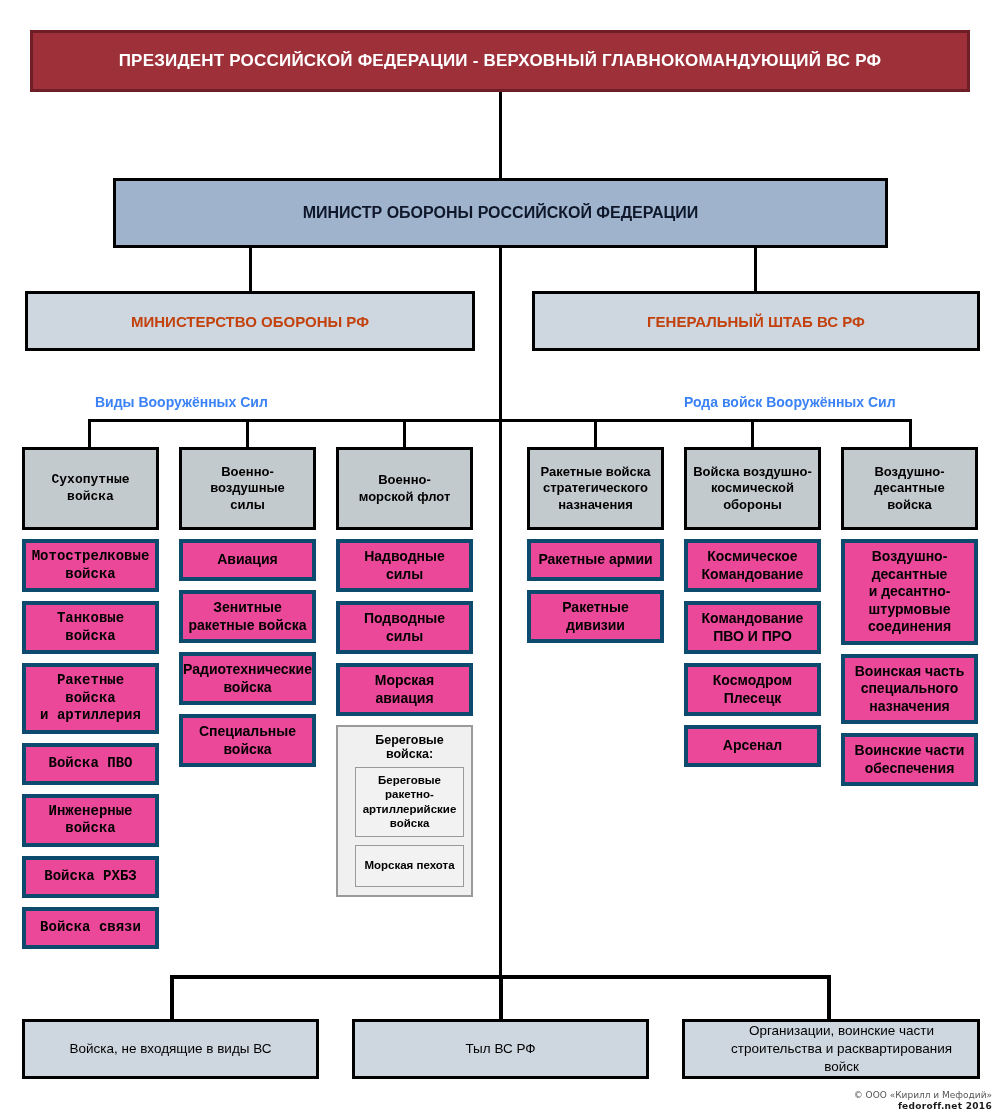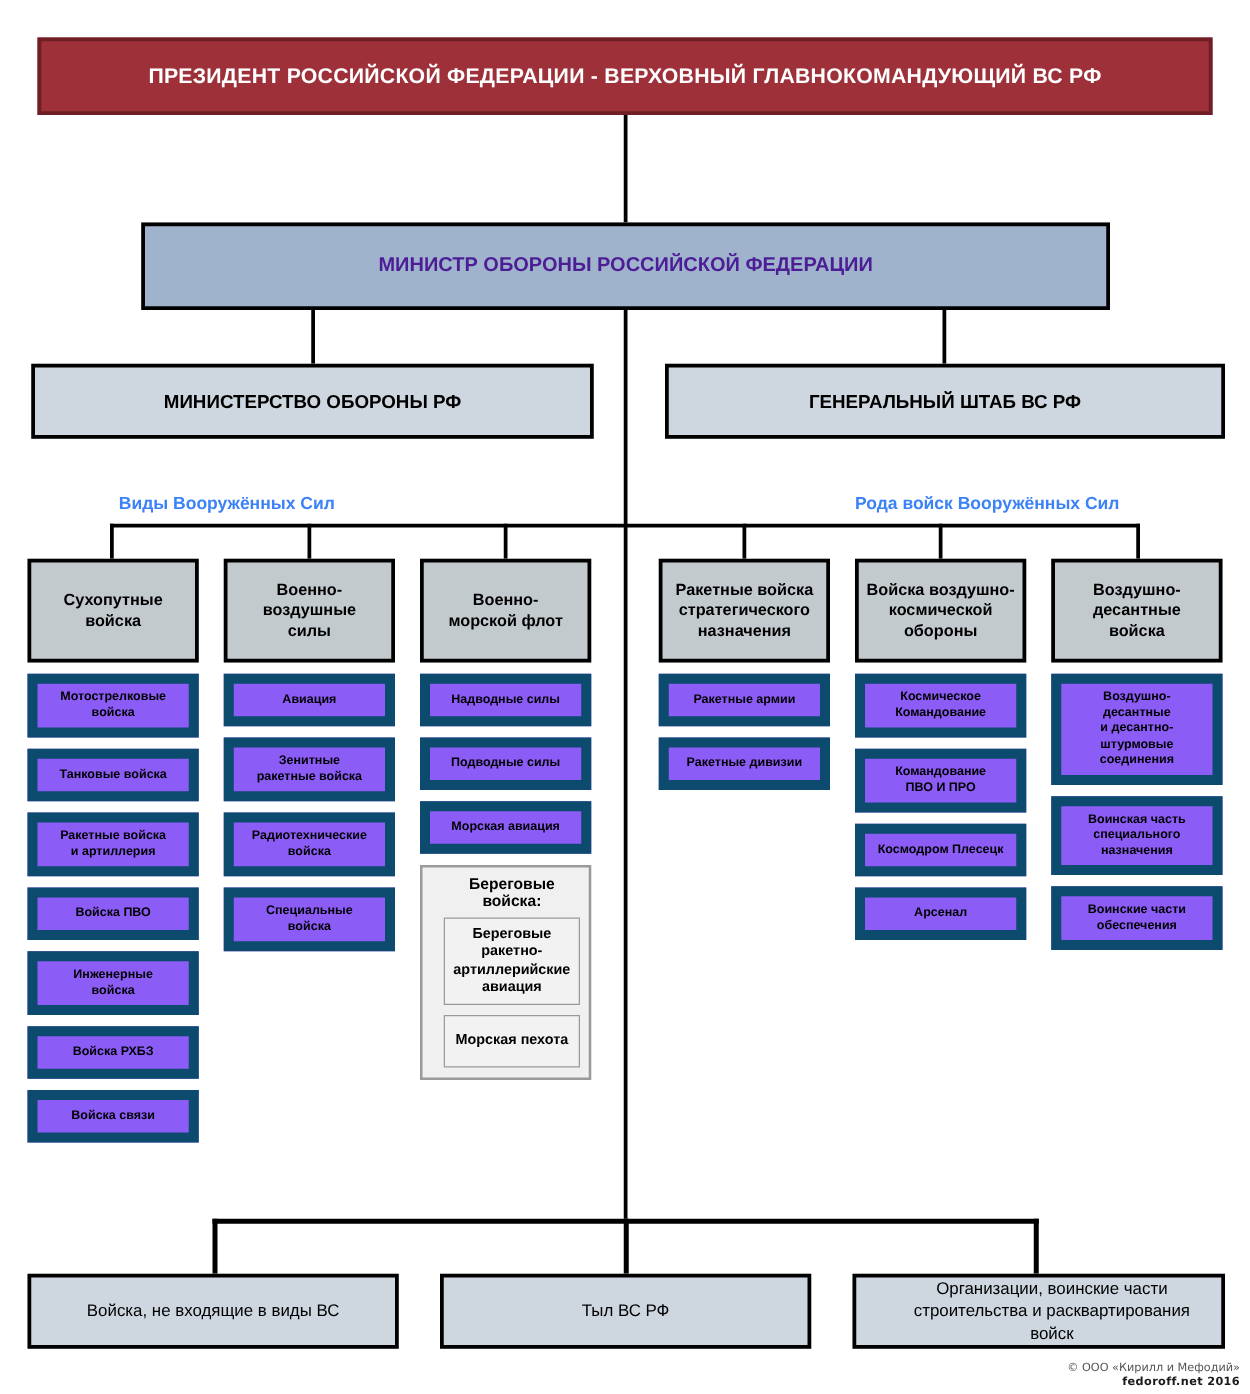--- a/index.html
+++ b/index.html
@@ -54,39 +54,39 @@
     top: 178px;
     width: 775px;
     height: 70px;
     background: #9fb4cc;
     border: 3px solid #000000;
     box-sizing: border-box;
     display: flex;
     align-items: center;
     justify-content: center;
     text-align: center;
-    color: #4c1d95;
+    color: #0f172a;
     font-weight: bold;
     font-size: 16px;
     padding: 0 10px;
   }
 
   
   .box-tier3 {
     position: absolute;
     top: 291px;
     height: 60px;
     background: #ced7e0;
     border: 3px solid #000000;
     box-sizing: border-box;
     display: flex;
     align-items: center;
     justify-content: center;
     text-align: center;
-    color: #000000;
+    color: #c2410c;
     font-weight: bold;
     font-size: 15px;
     padding: 0 8px;
   }
   #box-ministry  { left: 25px;  width: 450px; }
   #box-genstaff  { left: 532px; width: 448px; }
 
   
   .section-heading {
     position: absolute;
@@ -98,21 +98,21 @@
   }
   #heading-vidy { left: 95px; }
   #heading-roda { left: 648px; padding-left: 36px; }
 
   
   .branch-col {
     position: absolute;
     top: 447px;
     width: 137px;
   }
-  #col-0 { left: 22px;  }
+  #col-0 { left: 22px; font-family: Liberation Mono, monospace;  }
   #col-1 { left: 179px; }
   #col-2 { left: 336px; }
   #col-3 { left: 527px; }
   #col-4 { left: 684px; }
   #col-5 { left: 841px; }
 
   .branch-head {
     height: 83px;
     background: #c3cace;
     border: 3px solid #000000;
@@ -124,29 +124,29 @@
     font-weight: bold;
     font-size: 13px;
     line-height: 1.25;
     padding: 0 5px;
     white-space: pre-line;
   }
 
   .sub-item {
     margin-top: 9px;
     min-height: 42px;
-    background: #8b5cf6;
-    border: 8px solid #0c4a6e;
-    box-sizing: border-box;
-    display: flex;
-    align-items: center;
-    justify-content: center;
-    text-align: center;
-    font-weight: bold;
-    font-size: 10px;
+    background: #ec4899;
+    border: 4px solid #0c4a6e;
+    box-sizing: border-box;
+    display: flex;
+    align-items: center;
+    justify-content: center;
+    text-align: center;
+    font-weight: bold;
+    font-size: 14px;
     line-height: 1.25;
     padding: 5px 4px;
     white-space: pre-line;
   }
 
   
   .sub-group {
     margin-top: 9px;
     background: #f0f0f0;
     border: 2px solid #9a9a9a;
@@ -268,21 +268,21 @@
   <div class="branch-col" id="col-2">
     <div class="branch-head">Военно-
 морской флот</div>
     <div class="sub-item">Надводные силы</div>
     <div class="sub-item">Подводные силы</div>
     <div class="sub-item">Морская авиация</div>
     <div class="sub-group">
       <div class="sub-group-title">Береговые войска:</div>
       <div class="sub-item">Береговые ракетно-
 артиллерийские
-авиация</div>
+войска</div>
       <div class="sub-item">Морская пехота</div>
     </div>
   </div>
 
   <div class="branch-col" id="col-3">
     <div class="branch-head">Ракетные войска
 стратегического
 назначения</div>
     <div class="sub-item">Ракетные армии</div>
     <div class="sub-item">Ракетные дивизии</div>

